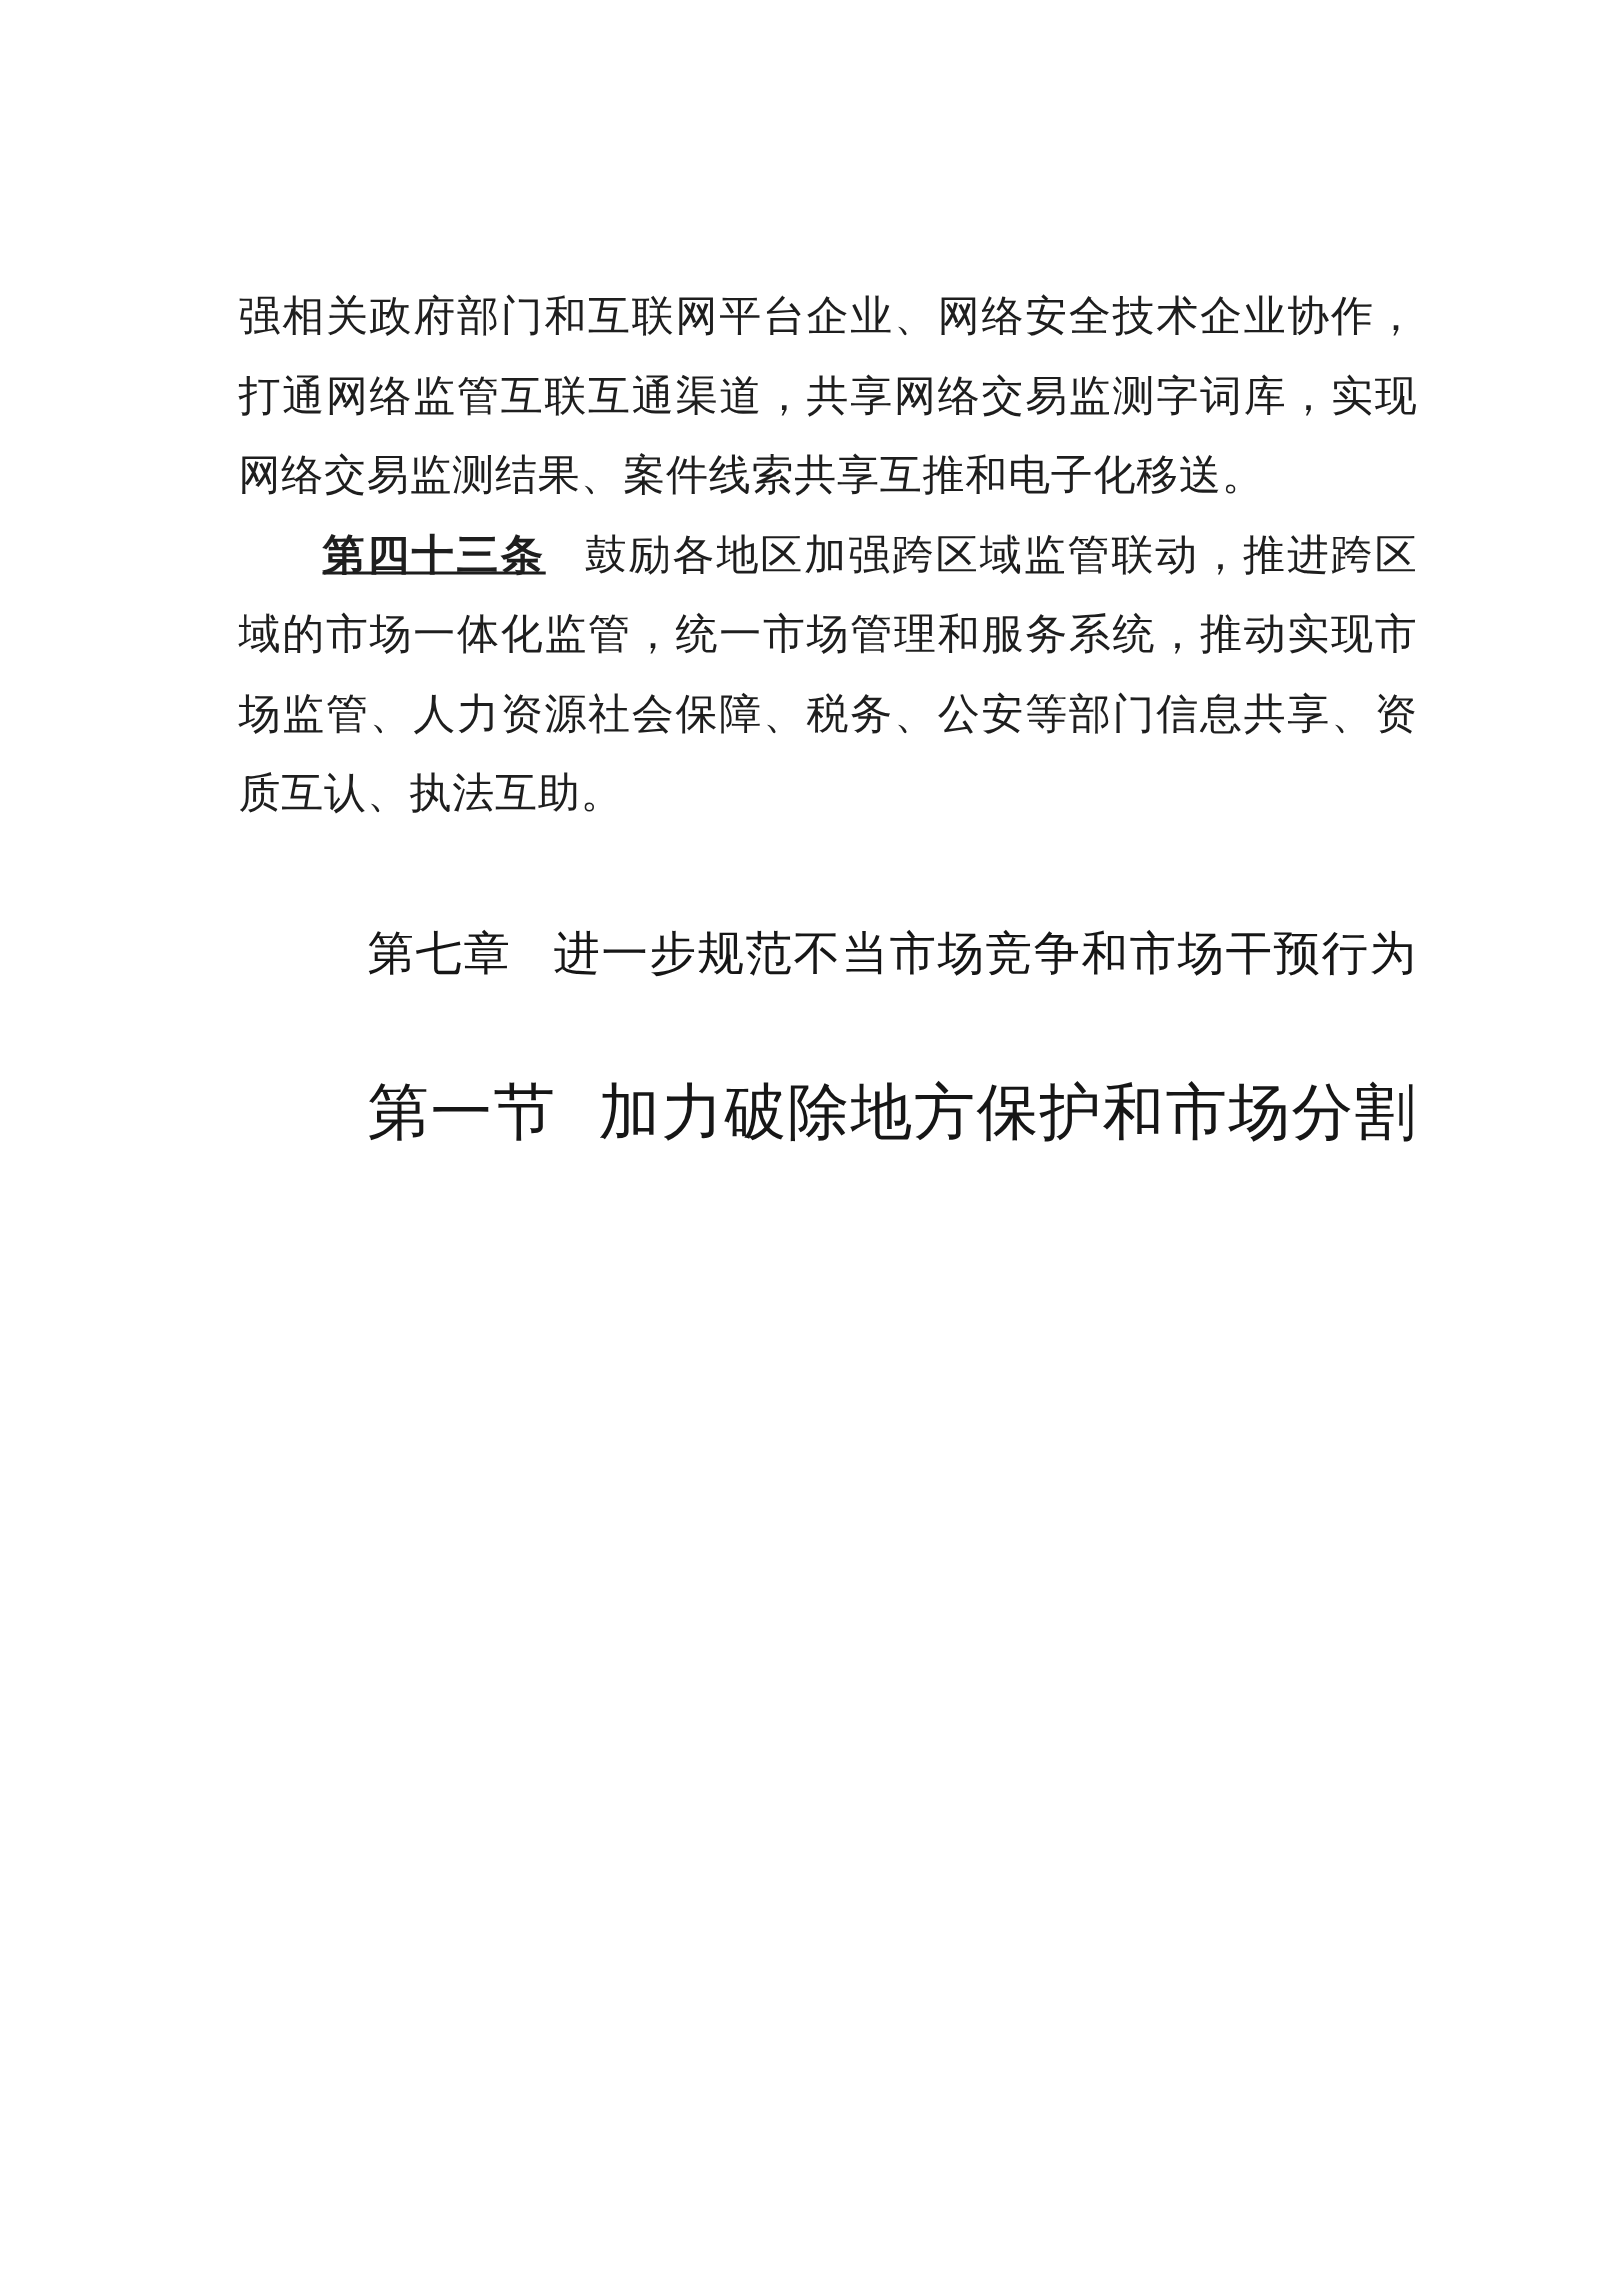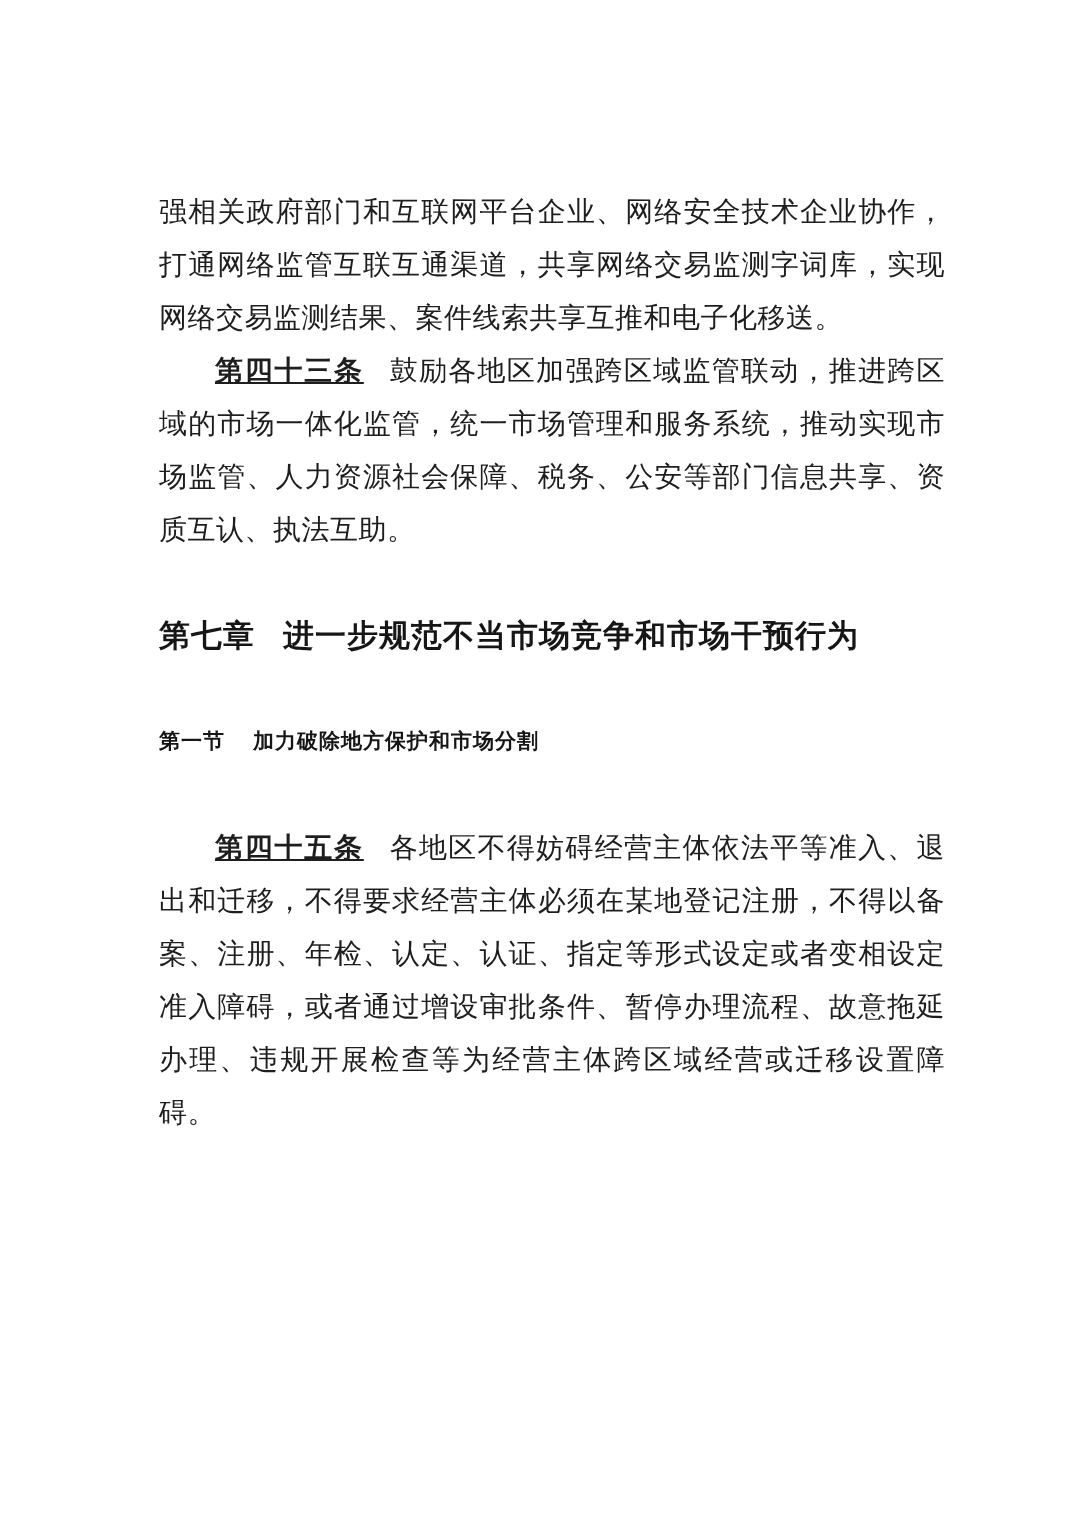--- a/index.html
+++ b/index.html
@@ -32,40 +32,39 @@
     text-indent: 56px;
   }
   .article-label {
     font-weight: 700;
     margin-right: 26px;
     letter-spacing: 1px;
     text-decoration: underline;
   }
   .chapter-heading, .section-heading {
     margin: 53px 0;
-    text-align: left;
-    font-weight: 700;
+    text-align: right;
+    font-weight: 400;
     color: #161616;
     line-height: 53px;
     letter-spacing: 1px;
   }
   .chapter-heading { font-size: 31px; }
-  .section-heading { font-size: 21px; }
+  .section-heading { font-size: 41px; }
   .heading-number { margin-right: 28px; }
 </style>
 </head>
 <body>
 
 <div class="page">
 
   <p class="para"><span>强相关政府部门和互联网平台企业、网络安全技术企业协作，打通网络监管互联互通渠道，共享网络交易监测字词库，实现网络交易监测结果、案件线索共享互推和电子化移送。</span></p>
 
   <p class="para indent"><span class="article-label">第四十三条</span><span>鼓励各地区加强跨区域监管联动，推进跨区域的市场一体化监管，统一市场管理和服务系统，推动实现市场监管、人力资源社会保障、税务、公安等部门信息共享、资质互认、执法互助。</span></p>
 
   <h2 class="chapter-heading"><span class="heading-number">第七章</span><span>进一步规范不当市场竞争和市场干预行为</span></h2>
 
   <h3 class="section-heading"><span class="heading-number">第一节</span><span>加力破除地方保护和市场分割</span></h3>
 
 
-  <p class="para indent"><span class="article-label">第四十五条</span><span>各地区不得妨碍经营主体依法平等准入、退出和迁移，不得要求经营主体必须在某地登记注册，不得以备案、注册、年检、认定、认证、指定等形式设定或者变相设定准入障碍，或者通过增设审批条件、暂停办理流程、故意拖延办理、违规开展检查等为经营主体跨区域经营或迁移设置障碍。</span></p>
 
 
 </div>
 
 </body></html>

